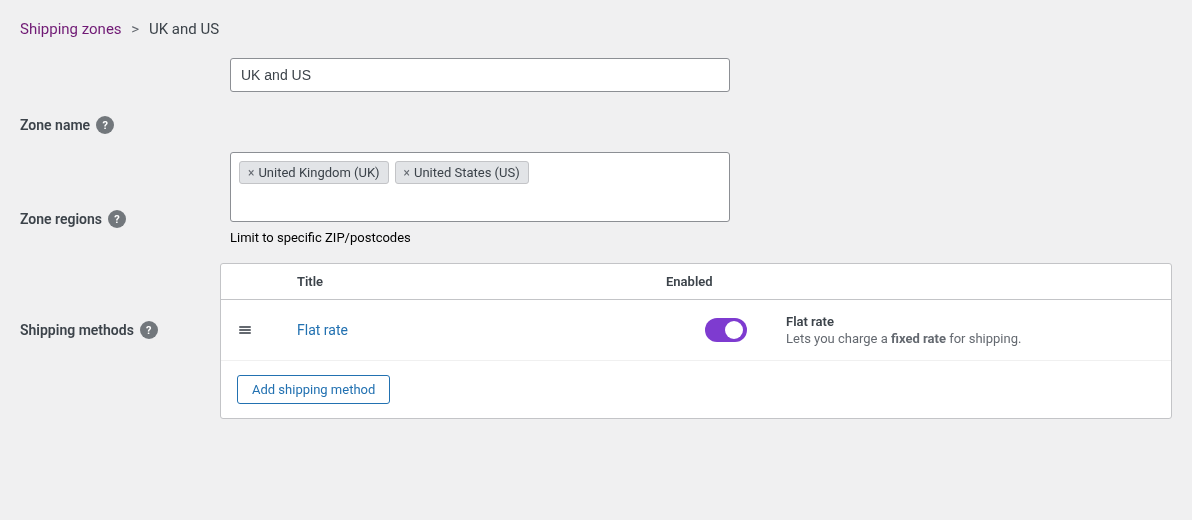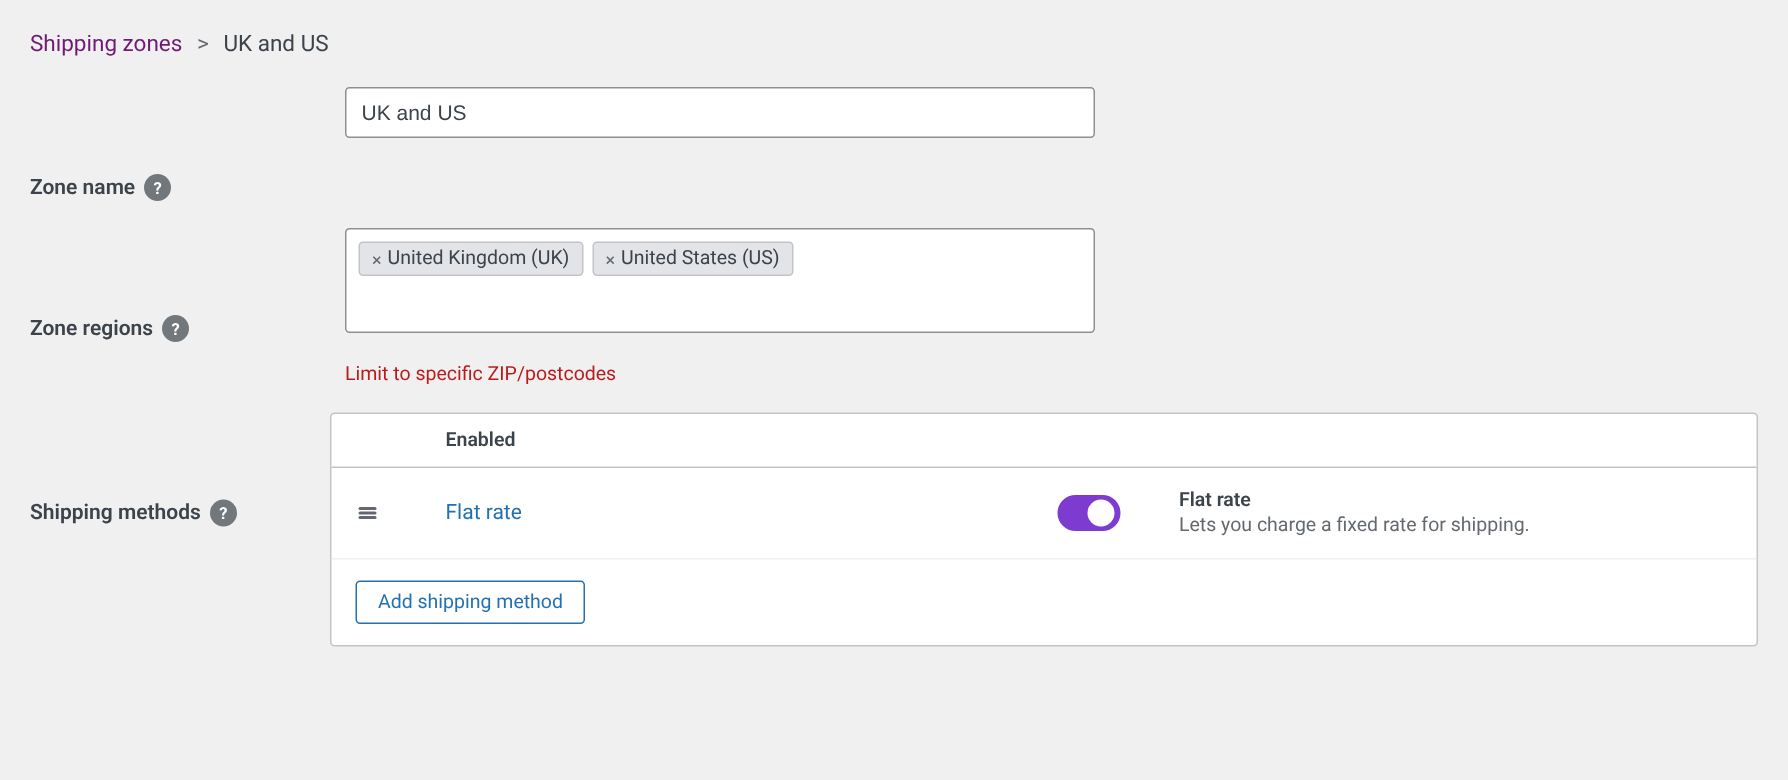--- a/index.html
+++ b/index.html
@@ -95,22 +95,22 @@
       gap: 4px;
     }
     .region-tag-remove {
       cursor: pointer;
       color: #646970;
       font-size: 12px;
       line-height: 1;
     }
     .limit-link {
       display: block;
-      margin-top: 20px;
-      color: #b91c1c;
+      margin-top: 8px;
+      color: #000000;
       text-decoration: none;
       font-size: 13px;
     }
     .shipping-methods-section {
       display: flex;
       align-items: flex-start;
       margin-top: 10px;
     }
     .shipping-methods-label {
       width: 200px;
@@ -187,21 +187,21 @@
       font-size: 13px;
       color: #3c434a;
     }
     .method-description .fixed-label {
       font-weight: 600;
     }
     .method-description .desc-text {
       color: #646970;
       margin-top: 2px;
     }
-    .desc-bold { font-weight: 400; margin-top: 12px; }
+    .desc-bold { font-weight: 700; margin-top: 12px; }
     .add-method-row {
       padding: 14px 16px;
     }
     .add-method-btn {
       background: #fff;
       border: 1px solid #2271b1;
       color: #2271b1;
       border-radius: 3px;
       padding: 6px 14px;
       font-size: 13px;
@@ -258,20 +258,21 @@
     <div class="shipping-methods-label">
       <div class="label-row">
         <span>Shipping methods</span>
         <span class="help-icon">?</span>
       </div>
     </div>
     <div class="methods-wrapper">
 
       <div class="methods-header">
         <div></div>
+        <div class="methods-header-cell">Title</div>
         <div class="methods-header-cell" style="text-align:left;">Enabled</div>
       </div>
 
       <div class="methods-row">
         <div class="drag-handle">
           <svg width="16" height="16" viewBox="0 0 16 16" fill="#646970">
             <rect x="2" y="4" width="12" height="2" rx="1"></rect>
             <rect x="2" y="7" width="12" height="2" rx="1"></rect>
             <rect x="2" y="10" width="12" height="2" rx="1"></rect>
           </svg>

